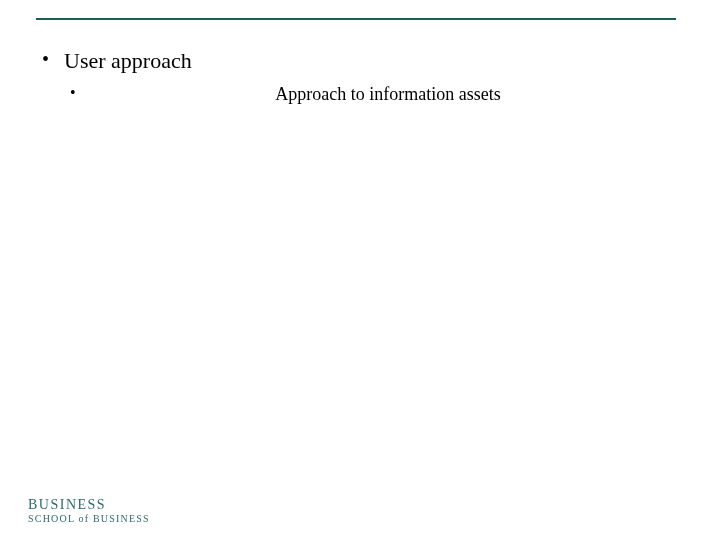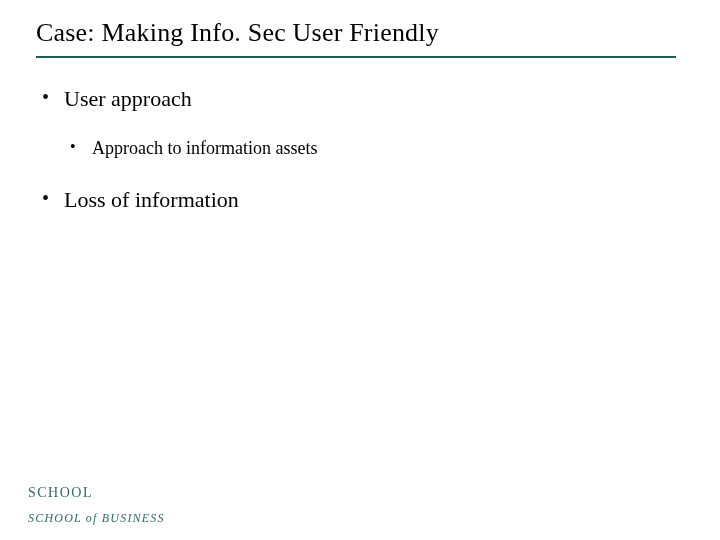--- a/index.html
+++ b/index.html
@@ -43,21 +43,22 @@
   ul.level1 > li::before {
     content: "•";
     position: absolute;
     left: 6px;
     top: 0;
     font-size: 20px;
   }
   ul.level2 {
     list-style: none;
     padding-left: 0;
-    margin-top: 26px;
+    margin-top: 10px;
+    text-align: center;
   }
   ul.level2 > li {
     font-size: 18px;
     padding-left: 28px;
     position: relative;
   }
   ul.level2 > li::before {
     content: "•";
     position: absolute;
     left: 6px;
@@ -71,43 +72,38 @@
     font-family: Georgia, "Times New Roman", serif;
     line-height: 1;
   }
   .logo-main {
     font-size: 14px;
     letter-spacing: 1.5px;
     color: #2f6a68;
     font-weight: 400;
   }
   .logo-sub {
-    font-size: 12px;
+    font-size: 10px;
     letter-spacing: 1.2px;
     color: #2f6a68;
-    margin-top: 12px;
-    font-style: italic;
+    margin-top: 2px;
   }
 </style>
 </head>
 <body>
 
 <div class="slide">
-  <div class="title">Case: Making Info. Sec User Friendly</div>
   <hr class="rule">
   <ul class="level1">
     <li>
       <span>User approach</span>
       <ul class="level2">
         <li>
           <span>Approach to information assets</span>
         </li>
       </ul>
     </li>
-    <li>
-      <span>Loss of information</span>
-    </li>
   </ul>
   <div class="logo">
-    <div class="logo-main">SCHOOL</div>
+    <div class="logo-main">BUSINESS</div>
     <div class="logo-sub">SCHOOL of BUSINESS</div>
   </div>
 </div>
 
 </body></html>

